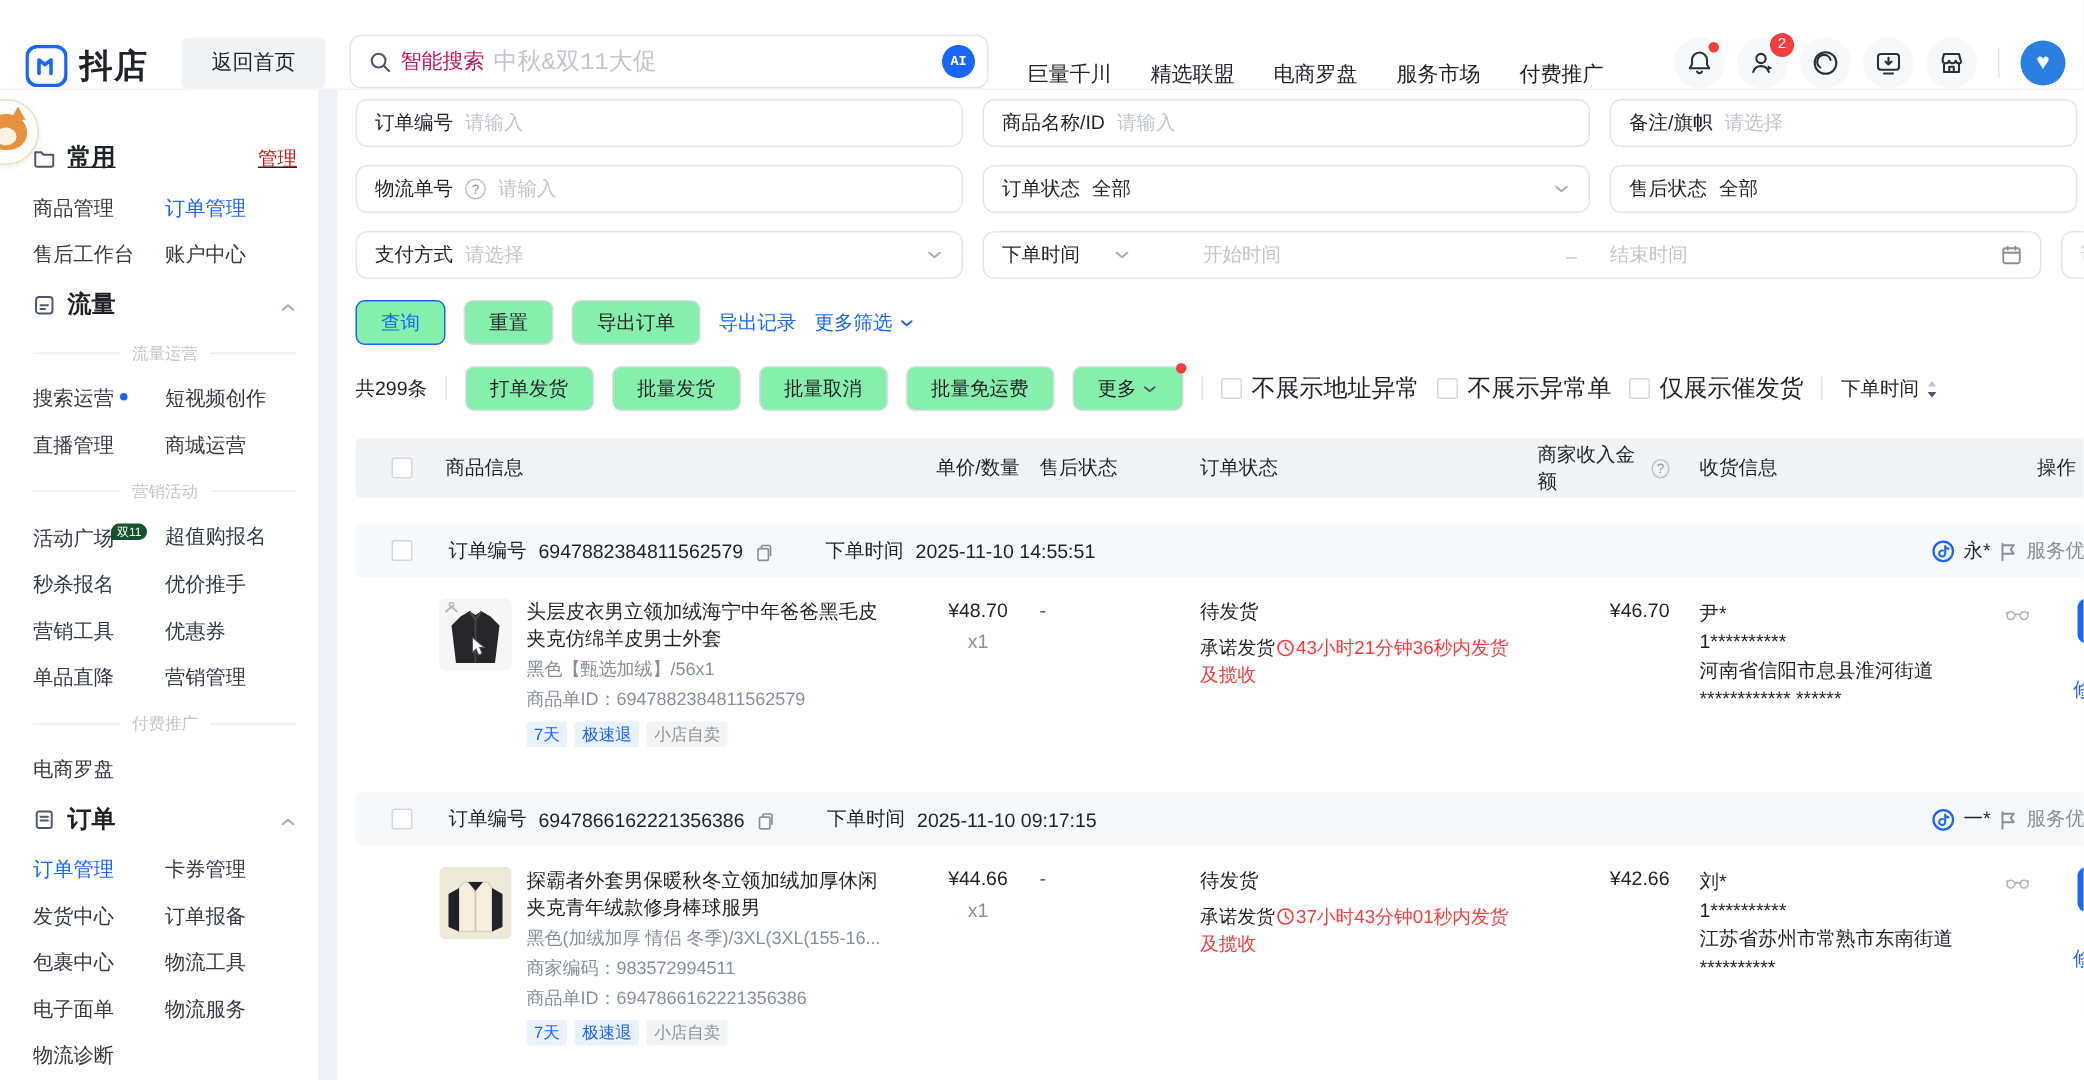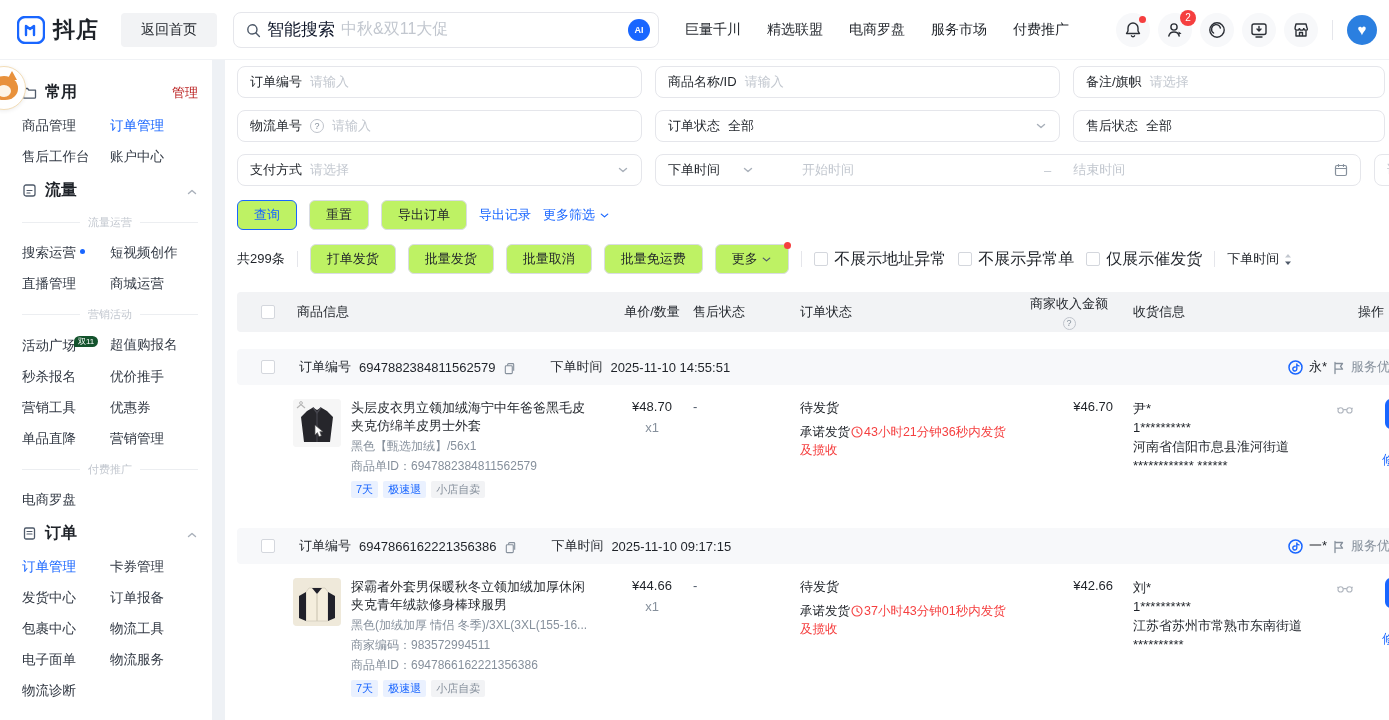--- a/index.html
+++ b/index.html
@@ -4,29 +4,29 @@
 <style>
   * { margin:0; padding:0; box-sizing:border-box; }
   html,body { width:1389px; height:720px; overflow:hidden; }
   body {
     font-family:"Liberation Sans","DejaVu Sans",sans-serif;
     background:#eef1f5; color:#1f2329; font-size:13px;
     position:relative;
   }
   
   .hdr { position:absolute; left:0; top:0; width:1389px; height:60px; background:#fff;
-         border-bottom:1px solid #f0f2f5; display:flex; align-items:center; z-index:30; }
+         border-bottom:1px solid #f0f2f5; display:flex; align-items:flex-end; z-index:30;font-family:Liberation Mono, monospace; }
   .logo { display:flex; align-items:center; gap:7px; margin-left:16px; }
   .logo-mark { width:30px; height:30px; display:flex; align-items:center; justify-content:center; }
   .logo-text { font-size:22px; font-weight:bold; letter-spacing:1px; }
   .back-btn { margin-left:22px; background:#f2f3f5; border-radius:4px; height:34px; padding:0 20px;
               display:flex; align-items:center; font-size:14px; cursor:pointer; }
   .search { margin-left:16px; width:426px; height:36px; border:1px solid #e5e6eb; border-radius:8px;
             display:flex; align-items:center; padding:0 8px 0 12px; gap:6px; }
-  .search-label { font-size:17px; color:#0f172a; white-space:nowrap; }
+  .search-label { font-size:14px; color:#be185d; white-space:nowrap; }
   .search-hint { font-size:16px; color:#c2c7cf; flex:1; white-space:nowrap; overflow:hidden; }
   .ai-badge { width:22px; height:22px; border-radius:50%; background:#1966ff; color:#fff;
               font-size:9px; font-weight:bold; display:flex; align-items:center; justify-content:center; }
   .hnav { display:flex; gap:26px; margin-left:26px; }
   .hnav span { font-size:14px; font-weight:500; white-space:nowrap; cursor:pointer; }
   .hicons { margin-left:auto; margin-right:12px; display:flex; align-items:center; gap:8px; }
   .hicon { width:34px; height:34px; border-radius:50%; background:#f7f8fa; display:flex;
            align-items:center; justify-content:center; position:relative; cursor:pointer; }
   .hicon svg { display:block; }
   .dot-red { position:absolute; top:3px; right:4px; width:7px; height:7px; border-radius:50%; background:#f53f3f; }
@@ -70,39 +70,39 @@
   .fbox { height:32px; border:1px solid #e5e6eb; border-radius:8px; display:flex; align-items:center;
           padding:0 12px; gap:8px; background:#fff; }
   .flabel { color:#1f2329; font-size:13px; white-space:nowrap; }
   .fph { color:#c2c7cf; font-size:13px; white-space:nowrap; }
   .fval { color:#1f2329; font-size:13px; font-weight:500; }
   .fchev { margin-left:auto; color:#a9b0ba; display:flex; }
   .w405 { width:405px; } .w312 { width:312px; } .w706 { width:706px; }
   .help-c { width:14px; height:14px; border:1px solid #c0c4cc; border-radius:50%; color:#86909c;
             font-size:9px; display:inline-flex; align-items:center; justify-content:center; }
   .btnrow { display:flex; align-items:center; gap:12px; margin:14px 0 14px; }
-  .btn { height:30px; border-radius:6px; border:1px solid #d9dce3; background:#bef264; padding:0 16px;
+  .btn { height:30px; border-radius:6px; border:1px solid #d9dce3; background:#86efac; padding:0 16px;
          display:inline-flex; align-items:center; font-size:13px; color:#1f2329; cursor:pointer; white-space:nowrap; }
   .btn-outline-primary { border-color:#1966ff; color:#1966ff; }
   .link { color:#1966ff; font-size:13px; cursor:pointer; white-space:nowrap; }
   .toolbar { display:flex; align-items:center; gap:12px; margin-bottom:18px; }
   .pipe { width:1px; height:16px; background:#e5e6eb; }
   .cbx { width:14px; height:14px; border:1px solid #d4d7dd; border-radius:2px; background:#fff;
          display:inline-block; flex:none; cursor:pointer; }
   .chk { display:flex; align-items:center; gap:6px; font-size:16px; cursor:pointer; }
   .morebtn { position:relative; }
   .morebtn .dot-red2 { position:absolute; top:-3px; right:-3px; width:7px; height:7px;
                         border-radius:50%; background:#f53f3f; }
   .sortctl { display:flex; align-items:center; gap:4px; font-size:13px; cursor:pointer; }
   
   .tgrid { display:grid; grid-template-columns:357px 68px 111px 228px 96px 232px 160px; align-items:start; }
   .thead { background:#f2f3f5; border-radius:4px; height:40px; align-items:center; padding-left:24px;
            font-weight:500; font-size:13px; }
   .thead .tc { display:flex; align-items:center; gap:4px; }
-  .tc-c { justify-content:center; } .tc-r { justify-content:flex-end; padding-right:8px;flex-direction:column; }
+  .tc-c { justify-content:center; } .tc-r { justify-content:flex-end; padding-right:8px; }
   .tc-p12 { padding-left:12px; } .tc-p7 { padding-left:7px; } .tc-p3 { padding-left:3px; } .tc-p5 { padding-left:5px; }
   
   .card { margin-top:17px; position:relative; }
   .chead { position:relative; background:#f7f8fa; border-radius:4px; height:36px; display:flex;
            align-items:center; padding-left:24px; gap:8px; font-size:13px; }
   .chead .no { font-weight:500; }
   .chead .tlabel { margin-left:26px; }
   .rgroup { position:absolute; left:1051px; top:0; height:36px; display:flex; align-items:center; gap:6px; white-space:nowrap; }
   .priority { color:#86909c; }
   .cbody { padding:14px 0 16px 24px; }
@@ -205,21 +205,21 @@
 
 <div class="mascot">
   <div class="mface">
       <div class="msnout"></div>
     </div>
 </div>
 
 <aside class="sidebar">
 
   <div class="sec">
-    <div class="sec-head" style="margin-top:0;">
+    <div class="sec-head" style="margin-top:13px;text-decoration:underline;">
       <span class="sec-icon">
         <svg width="15" height="15" viewBox="0 0 15 15">
             <path d="M1.5 3.5 h4 l1.5 1.7 h6.5 v7 a1 1 0 0 1 -1 1 h-10 a1 1 0 0 1 -1 -1 z" fill="none" stroke="#4e5969" stroke-width="1.3" stroke-linejoin="round"></path>
           </svg>
       </span>
       <span class="sec-title">常用</span>
       <span class="sec-action">管理</span>
     </div>
     <div class="sec-grid">
       <span class="sitem">商品管理</span>

